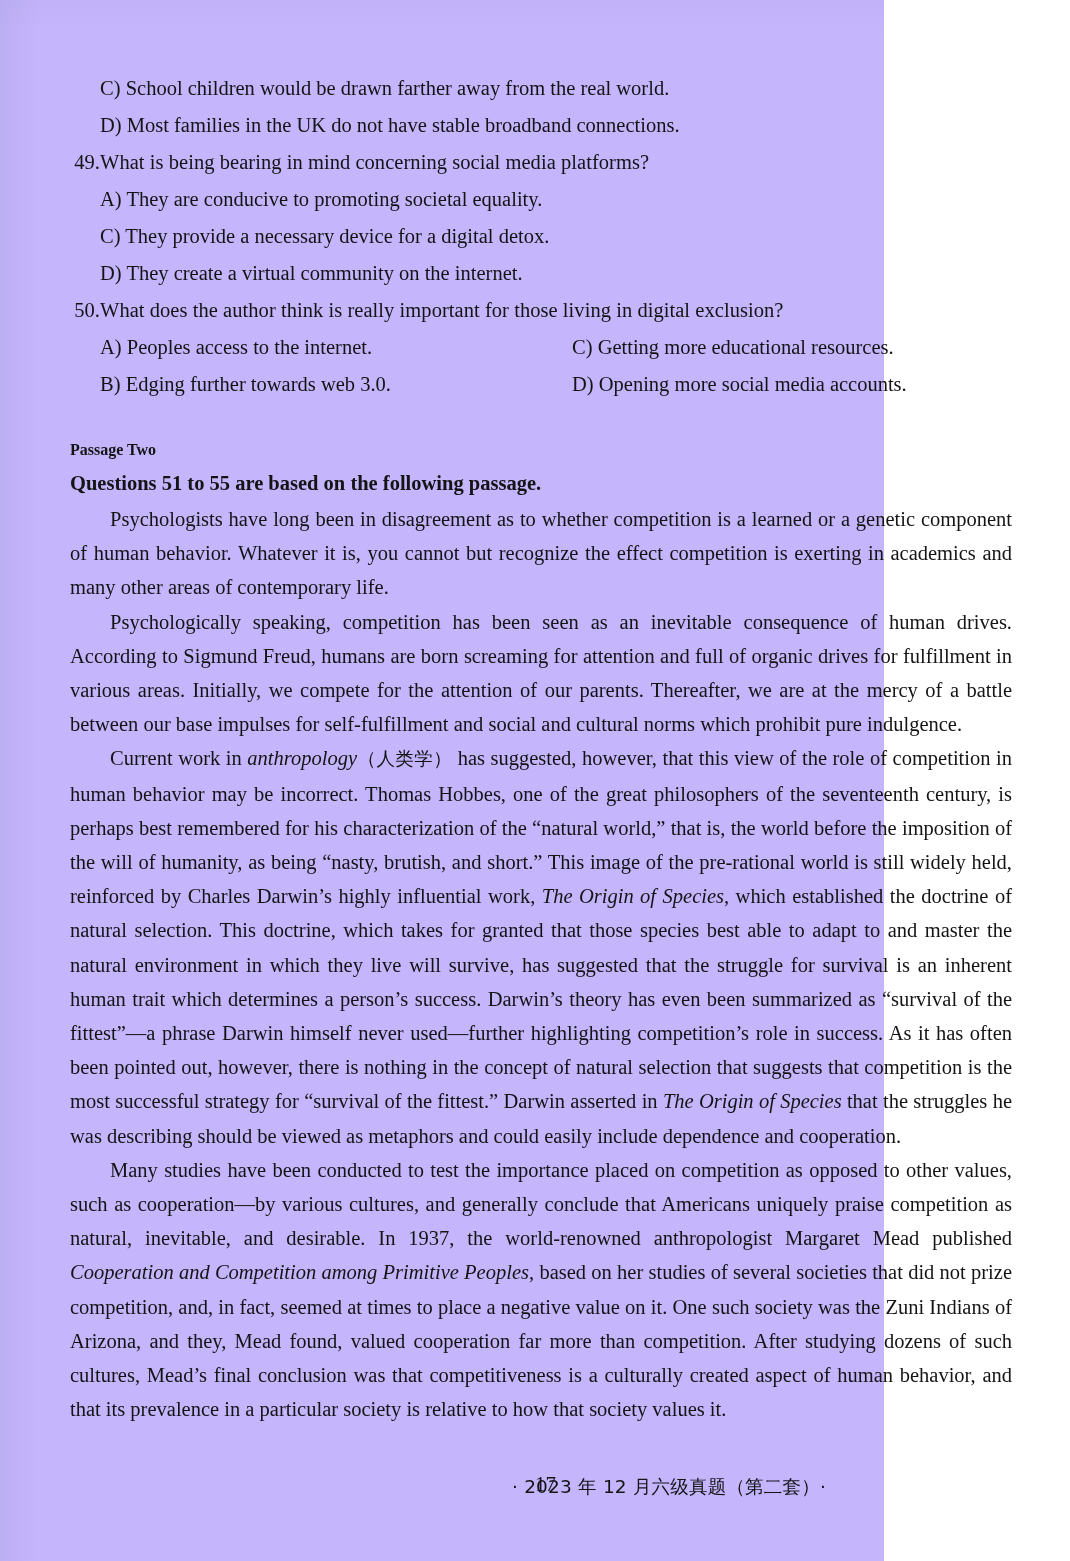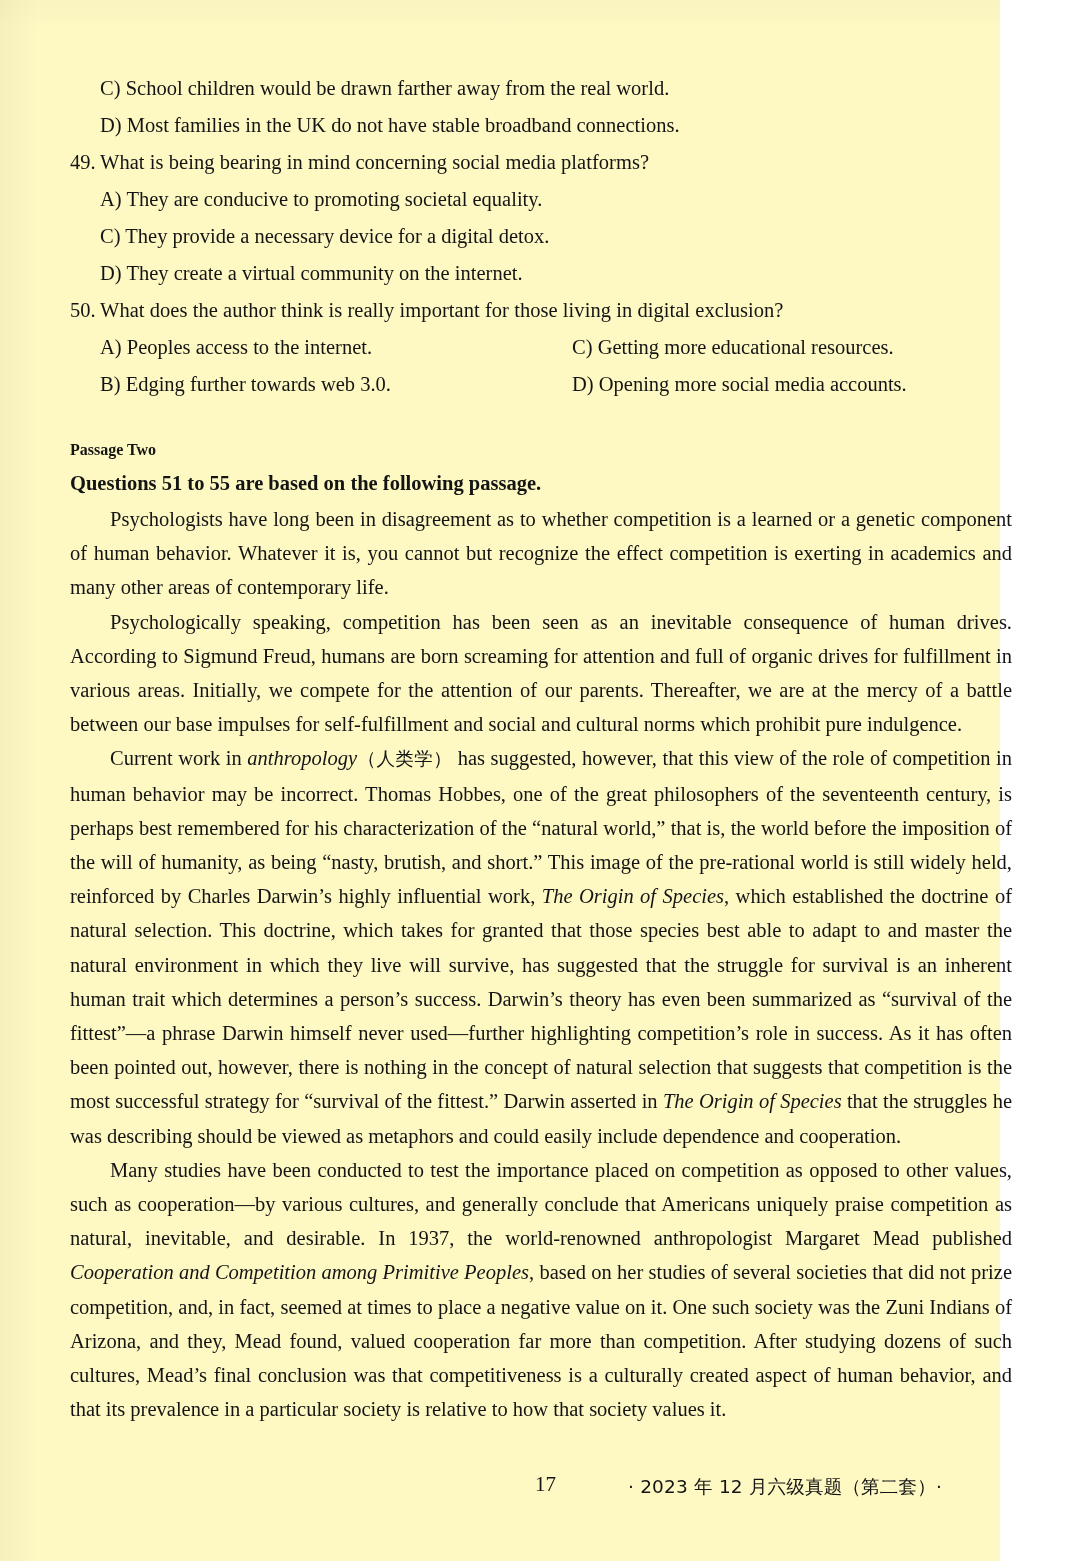--- a/index.html
+++ b/index.html
@@ -12,23 +12,23 @@
     height: 1561px;
     position: relative;
     font-family: "Liberation Serif", "DejaVu Serif", serif;
     color: #141414;
     overflow: hidden;
   }
 
   .page {
     position: absolute;
     left: 0; top: 0;
-    width: 1000px;
+    width: 884px;
     height: 1561px;
-    background: #fef9c3;
+    background: #c4b5fd;
   }
 
   
   .scan-tint {
     position: absolute;
     left: 0; top: 0; right: 0; bottom: 0;
     background:
       linear-gradient(to right, rgba(0,0,0,0.035) 0px, rgba(0,0,0,0) 38px),
       linear-gradient(to bottom, rgba(0,0,0,0.018) 0px, rgba(0,0,0,0) 30px);
     pointer-events: none;
@@ -44,21 +44,21 @@
   
   .q-line {
     font-size: 20.5px;
     line-height: 37px;
     letter-spacing: 0.05px;
     white-space: nowrap;
   }
   .q-num {
     display: inline-block;
     width: 30px;
-    text-align: left;
+    text-align: right;
   }
   .q-text { }
 
   .opt-line {
     font-size: 20.5px;
     line-height: 37px;
     padding-left: 30px;
     white-space: nowrap;
   }
 

